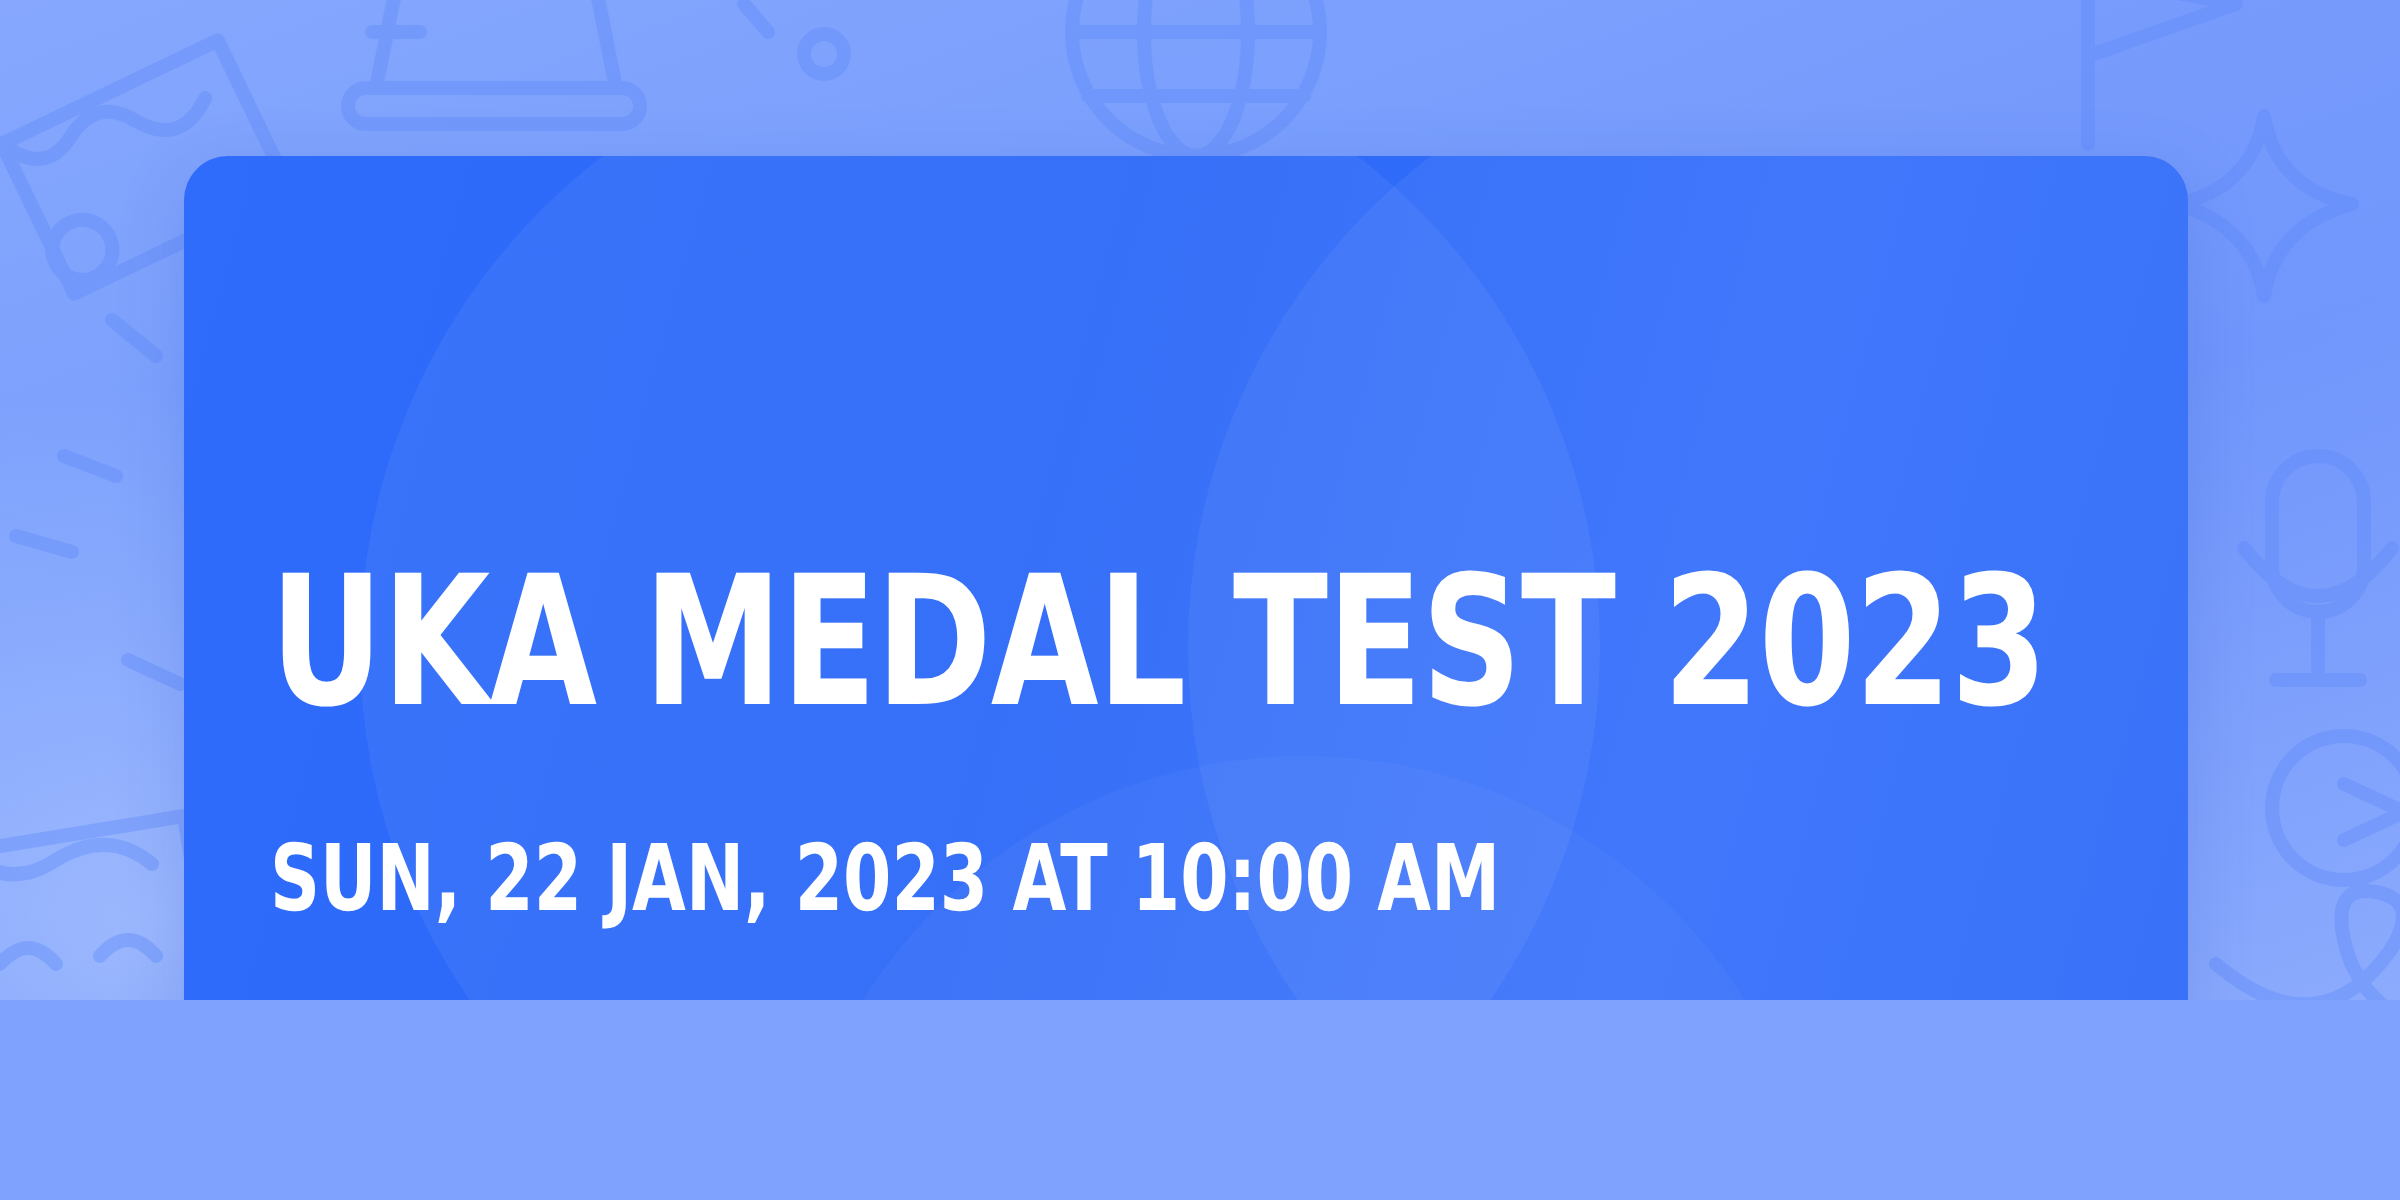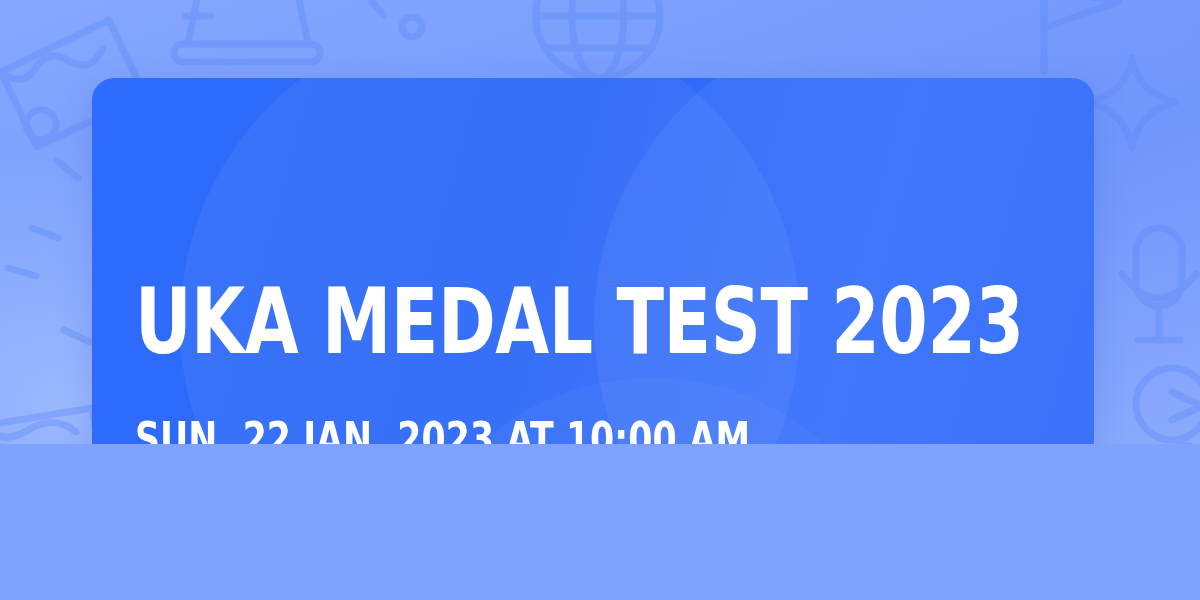--- a/index.html
+++ b/index.html
@@ -10,21 +10,21 @@
     overflow: hidden;
   }
   body {
     font-family: "Liberation Sans", sans-serif;
     background: #7ea2fd;
   }
 
   #stage {
     position: relative;
     width: 1200px;
-    height: 444px;
+    height: 500px;
     overflow: hidden;
     background: #7ea2fd;
   }
 
   
   .backdrop {
     position: absolute;
     inset: 0;
     background:
       linear-gradient(160deg, #86a7fd 0%, #7ba0fd 28%, #6f95fc 62%, #8cabfd 100%);

